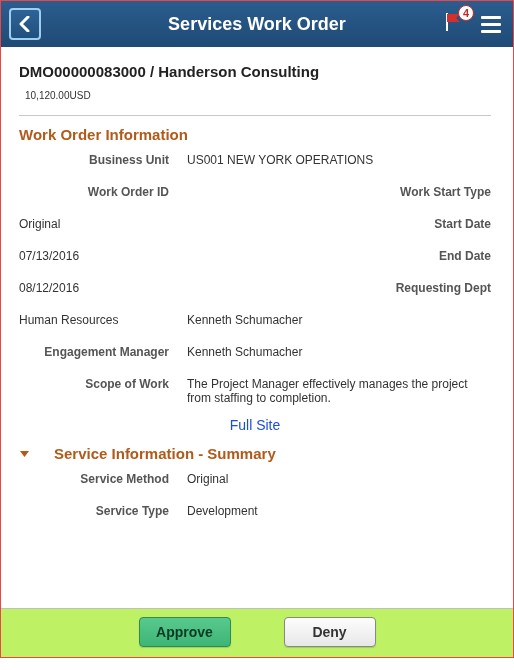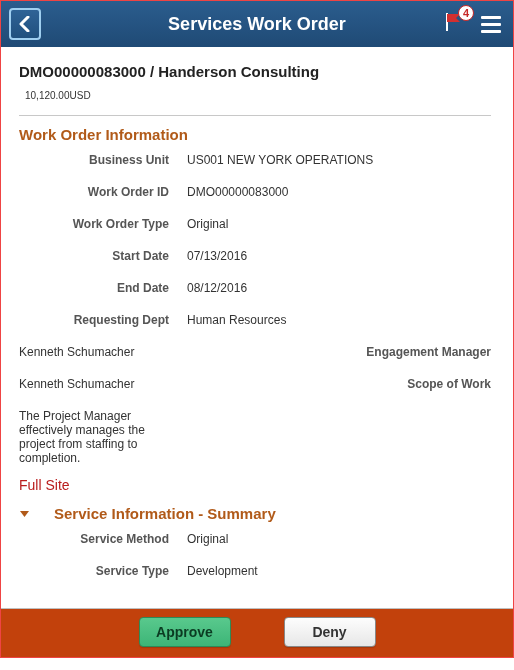--- a/index.html
+++ b/index.html
@@ -42,25 +42,25 @@
     color: #333;
   }
   .doc-title { font-size: 15px; font-weight: bold; color: #222; margin-bottom: 10px; }
   .amount-row { display: flex; font-size: 10px; color: #333; margin-bottom: 14px; padding-left: 6px;}
   .hr { border: 0; border-top: 1px solid #c8c8c8; margin: 6px 0 10px 0; }
   .section-title { color: #b15a19; font-size: 15px; font-weight: bold; margin: 8px 0 10px 0; }
   .section-title.collapsible { display: flex; align-items: center; gap: 24px; cursor: pointer; }
   .fields { display: grid; grid-template-columns: 150px 1fr; row-gap: 14px; column-gap: 10px; font-size: 12px; gap: 18px; }
   .fields .label { text-align: right; color: #555; font-weight: bold; }
   .fields .value { color: #333; }
-  .link { color: #b91c1c; margin: 12px 0; font-size: 14px; cursor: pointer; }
+  .link { color: #1d4ed8; text-align: center; margin: 12px 0; font-size: 14px; cursor: pointer; }
   .footer {
     flex: 0 0 auto;
     border-top: 1px solid #bfbfbf;
-    background: #c2410c;
+    background: #bef264;
     padding: 8px 0 10px 0;
     display: flex; justify-content: center; gap: 14px;
   }
   .btn {
     min-width: 92px; height: 30px;
     border: 1px solid #888; border-radius: 4px;
     font-size: 14px; font-weight: bold;
     cursor: pointer;
     box-shadow: 0 1px 1px rgba(0,0,0,.15);
   }
@@ -113,23 +113,22 @@
 
       <hr class="hr">
 
       <div class="section-title">Work Order Information</div>
 
       <div class="fields">
         <div class="label">Business Unit</div>
         <div class="value">US001 NEW YORK OPERATIONS</div>
 
         <div class="label">Work Order ID</div>
-        <div class="value">DMO00000083000</div>
 
-        <div class="label">Work Order Type</div>
+        <div class="label">Work Start Type</div>
         <div class="value">Original</div>
 
         <div class="label">Start Date</div>
         <div class="value">07/13/2016</div>
 
         <div class="label">End Date</div>
         <div class="value">08/12/2016</div>
 
         <div class="label">Requesting Dept</div>
         <div class="value">Human Resources</div>

